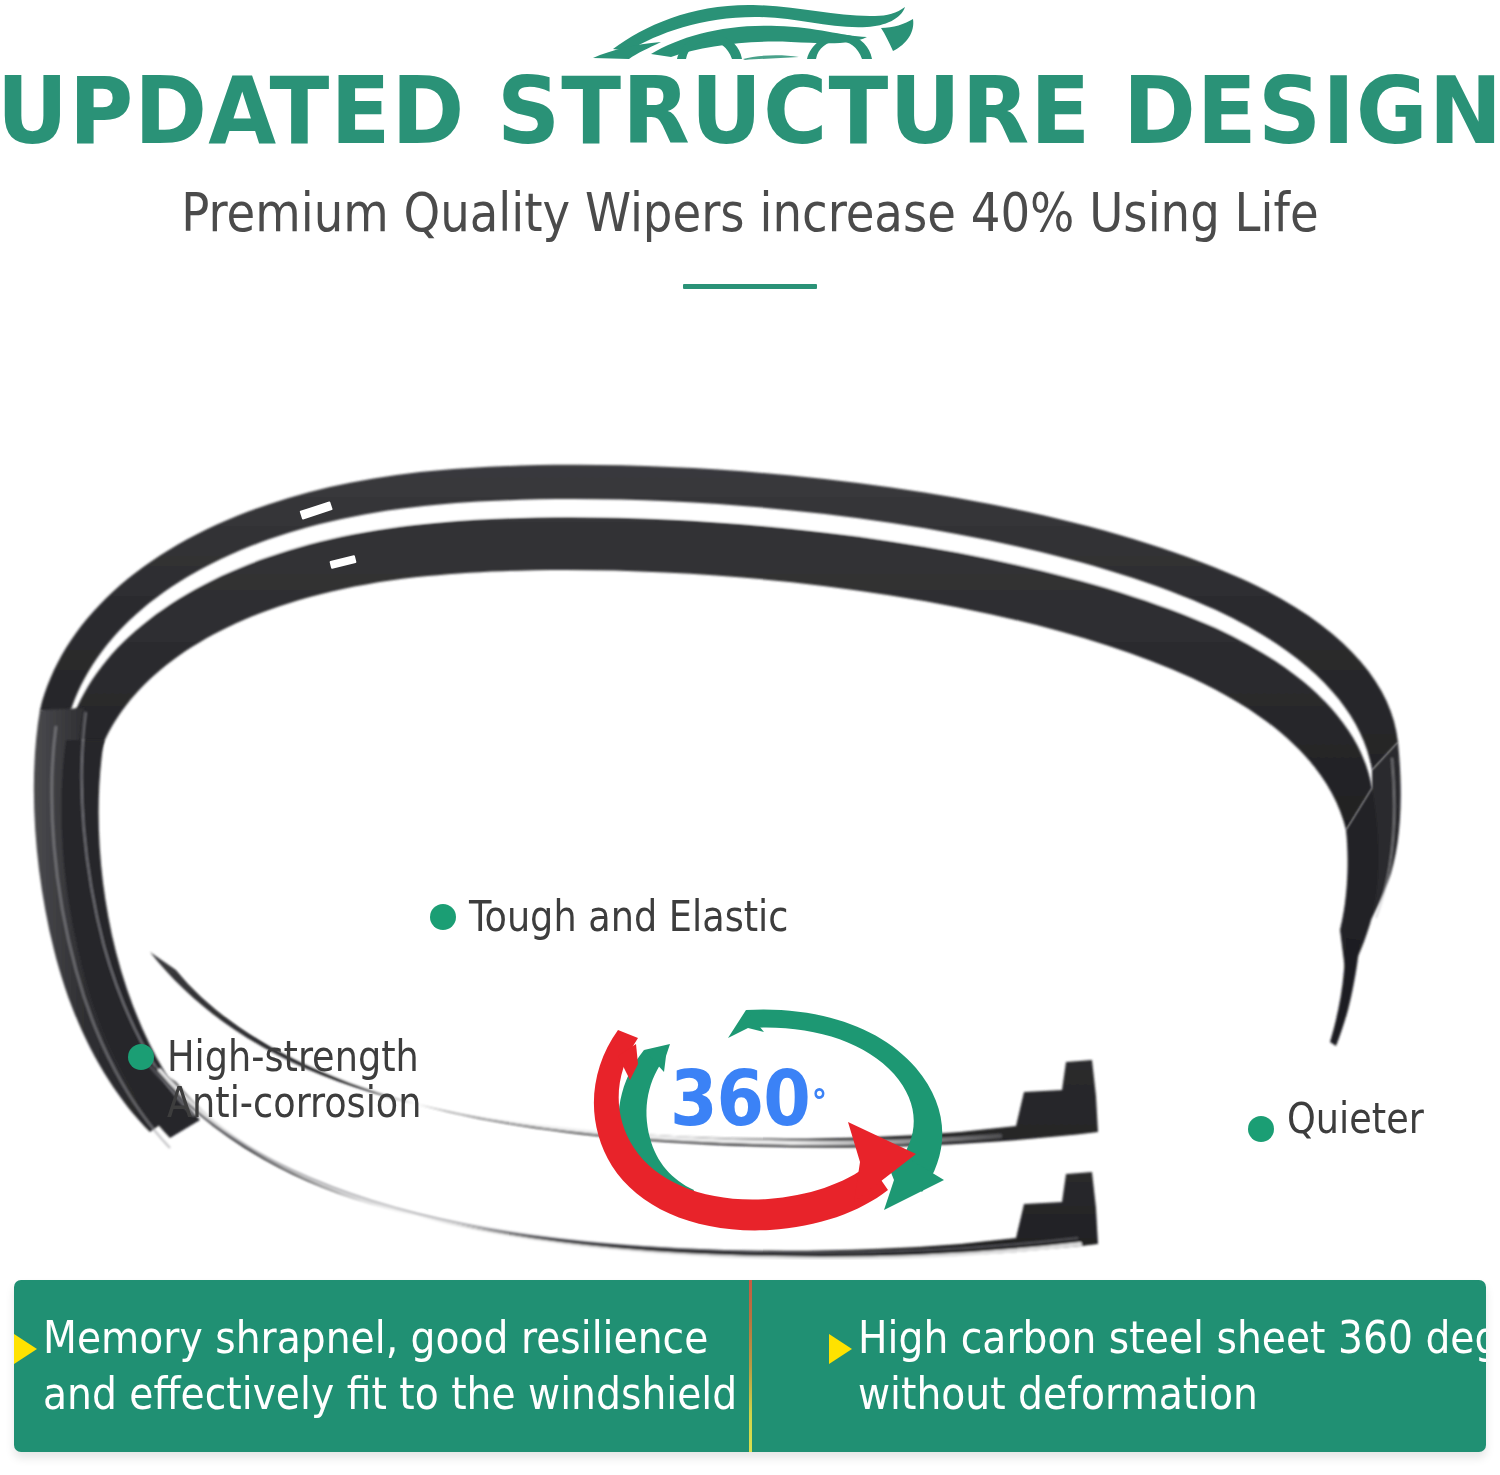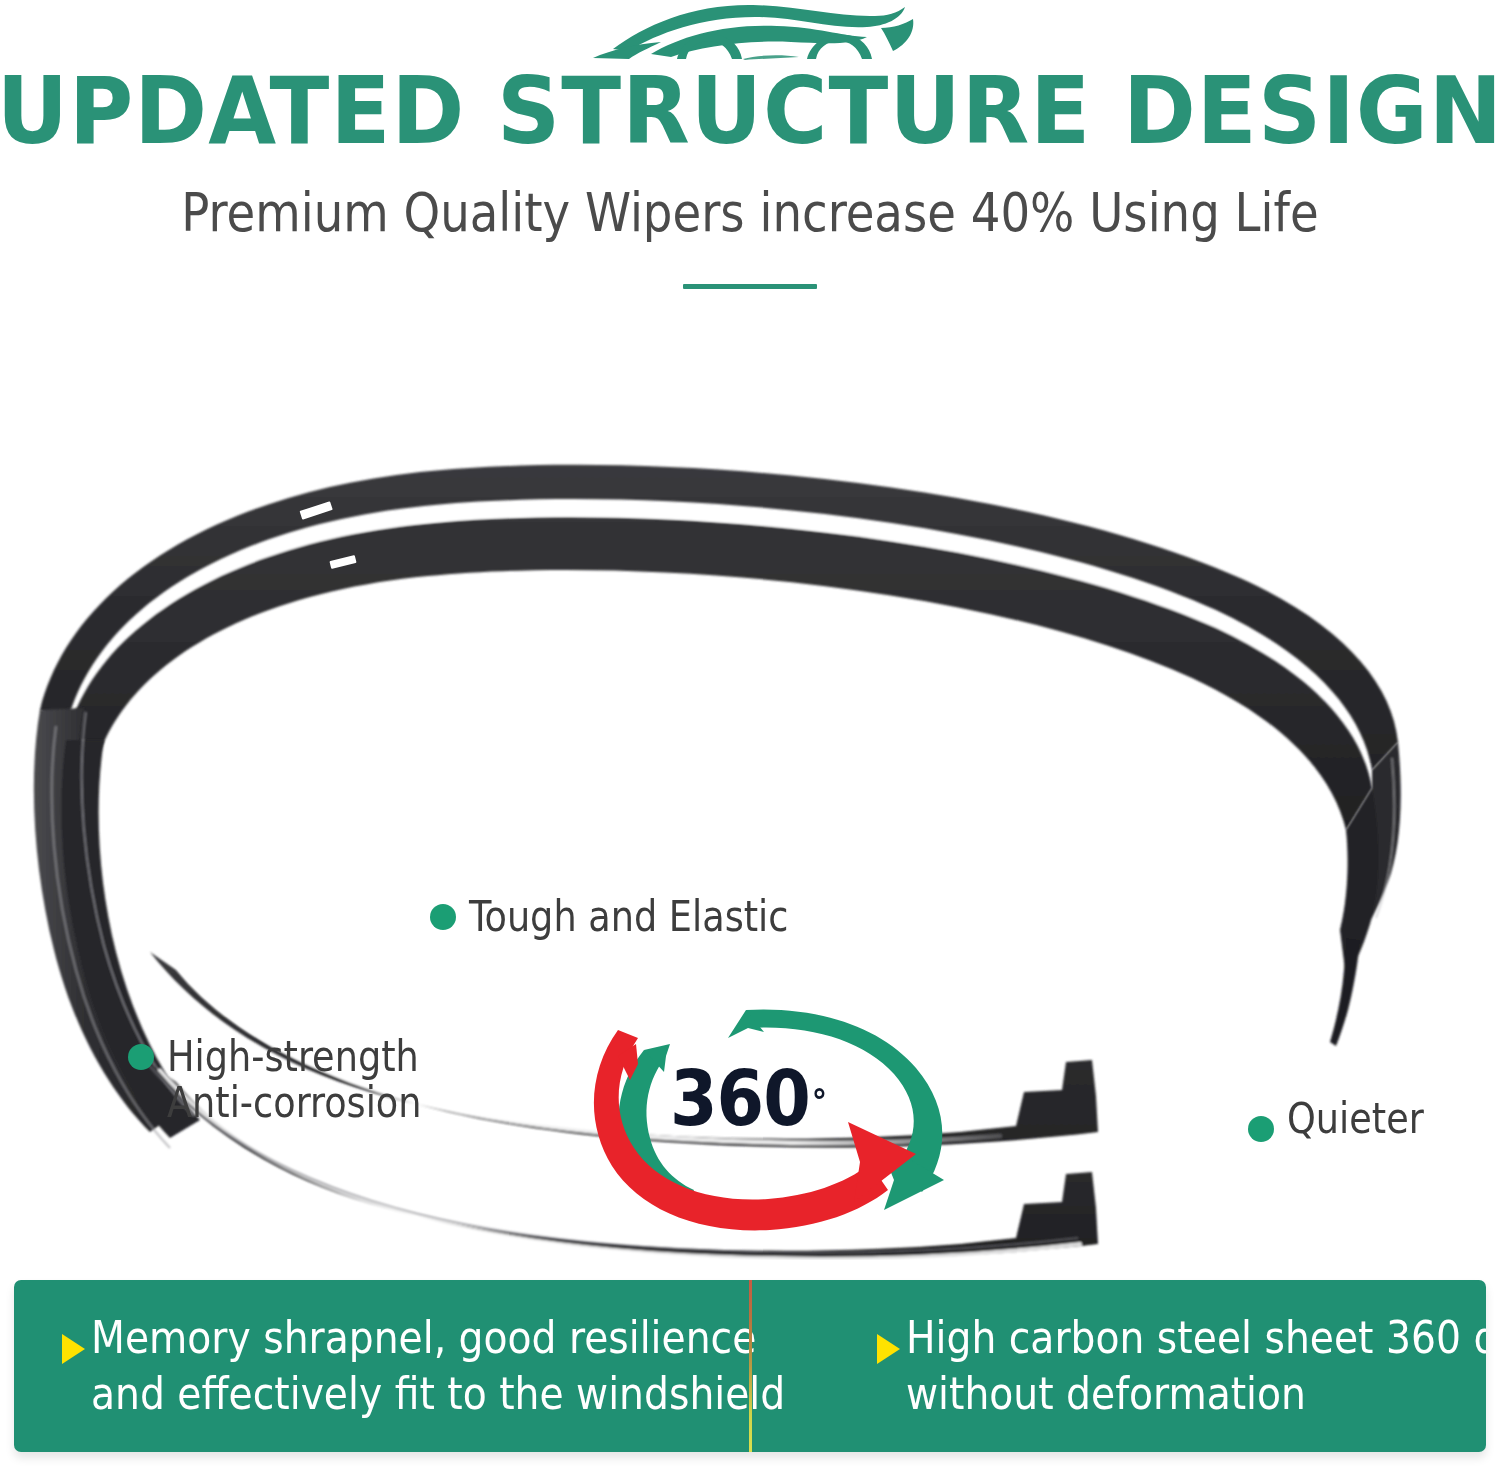--- a/index.html
+++ b/index.html
@@ -133,21 +133,21 @@
     top: 694px;
     width: 380px;
     height: 236px;
   }
   #badge-360 svg { display: block; width: 380px; height: 236px; }
   #badge-text {
     position: absolute;
     left: 92px;
     top: 55px;
     width: 220px;
-    color: #0f172a;
+    color: #3b82f6;
     font-family: "Liberation Sans Narrow", "DejaVu Sans Condensed", "Liberation Sans", sans-serif;
     font-weight: bold;
     font-size: 76px;
     line-height: 80px;
     letter-spacing: -1px;
     white-space: nowrap;
   }
   #badge-text .deg {
     font-size: 34px;
     vertical-align: top;
@@ -168,21 +168,21 @@
     background: #209073;
     box-shadow: 0 6px 10px rgba(0,0,0,0.10);
     overflow: hidden;
   }
   .banner-panel {
     flex: 1 1 50%;
     display: flex;
     align-items: center;
     position: relative;
   }
-  .banner-panel.left  { padding-left: 48px; }
+  .banner-panel.left  { }
   .banner-panel.right { padding-left: 70px; }
 
   .arrow-bullet {
     width: 0; height: 0;
     border-left: 23px solid #ffe200;
     border-top: 15px solid transparent;
     border-bottom: 15px solid transparent;
     flex: 0 0 auto;
     margin-right: 6px;
     margin-top: -34px;

